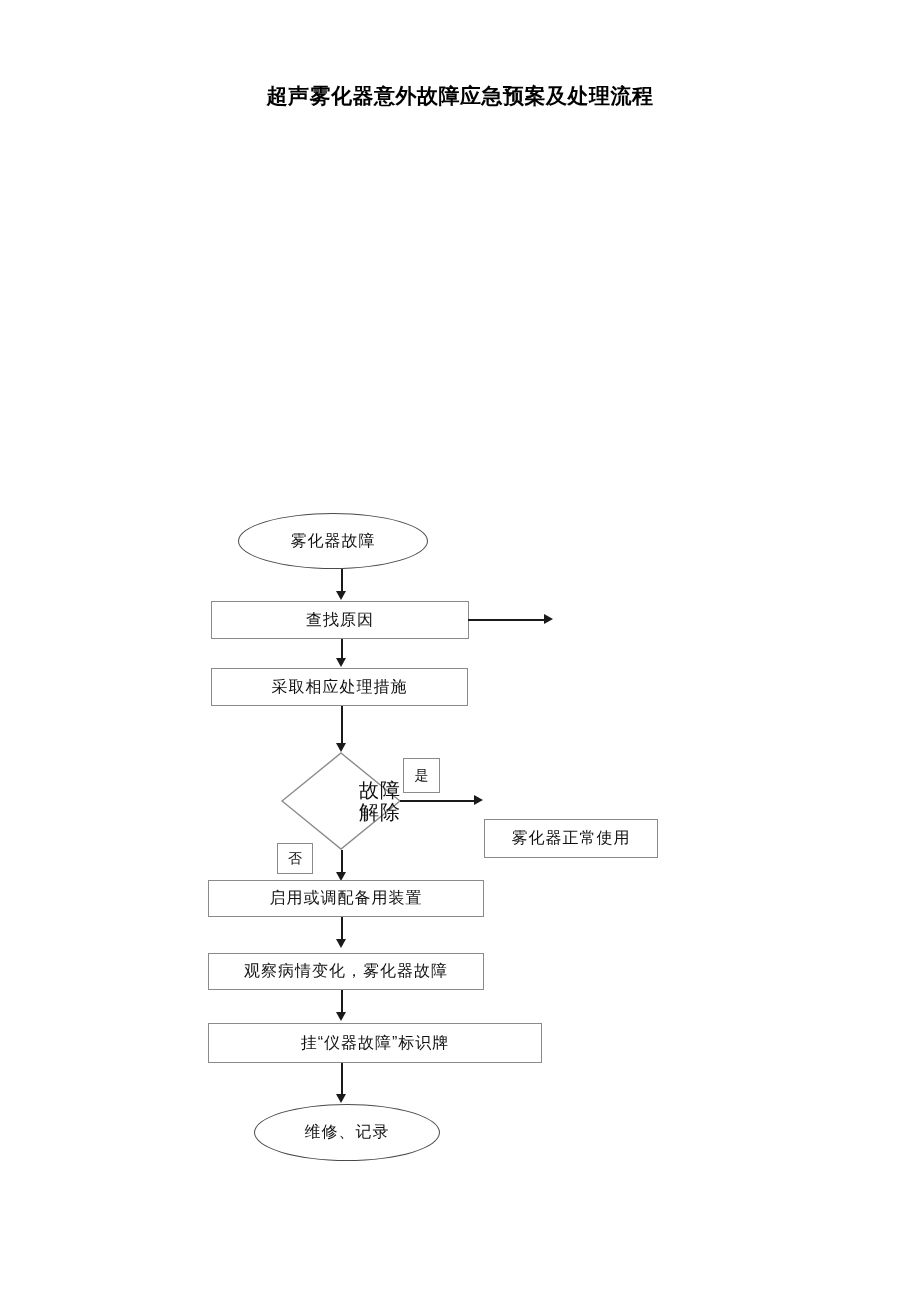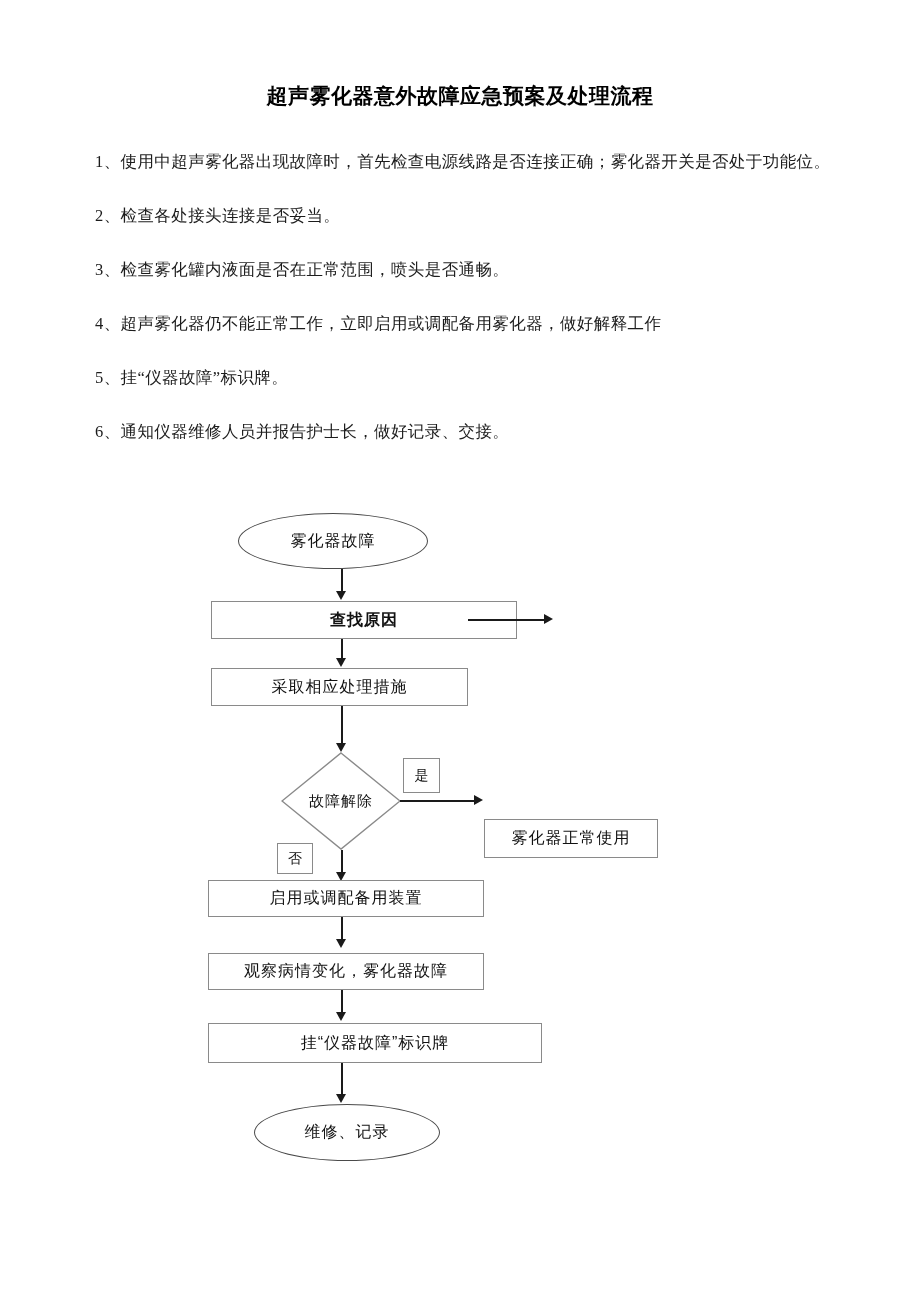--- a/index.html
+++ b/index.html
@@ -121,25 +121,25 @@
     position: absolute;
   }
   .diamond-shape {
     position: absolute;
     inset: 0;
   }
   .diamond-text {
     position: absolute;
     inset: 0;
     display: flex;
-    flex-direction: row;
-    align-items: center;
+    flex-direction: column;
+    align-items: flex-end;
     justify-content: center;
     font-family: "Liberation Sans", "DejaVu Sans", sans-serif;
-    font-size: 15px;
+    font-size: 20px;
     line-height: 22px;
     letter-spacing: 1px;
     color: #111;
   }
 
   
   .conn {
     position: absolute;
     background: #1a1a1a;
   }
@@ -161,37 +161,29 @@
     border-left: 9px solid #1a1a1a;
   }
 </style>
 </head>
 <body>
 
 <div class="page">
 
   <div class="doc-title">超声雾化器意外故障应急预案及处理流程</div>
 
-  <div class="body-block">
-    <p class="para">1、使用中超声雾化器出现故障时，首先检查电源线路是否连接正确；雾化器开关是否处于功能位。</p>
-    <p class="para">2、检查各处接头连接是否妥当。</p>
-    <p class="para">3、检查雾化罐内液面是否在正常范围，喷头是否通畅。</p>
-    <p class="para">4、超声雾化器仍不能正常工作，立即启用或调配备用雾化器，做好解释工作</p>
-    <p class="para">5、挂“仪器故障”标识牌。</p>
-    <p class="para">6、通知仪器维修人员并报告护士长，做好记录、交接。</p>
-  </div>
 
   <div class="flow">
 
     <div class="node ellipse" style="left:238px; top:513px; width:190px; height:56px;">雾化器故障</div>
 
     <div class="conn v-line" style="left:341px; top:569px; height:24px;"></div>
     <div class="arrow-down" style="left:336px; top:591px;"></div>
 
-    <div class="node box" style="left:211px; top:601px; width:306px; height:38px;font-weight:bold;">查找原因</div>
+    <div class="node box" style="left:211px; top:601px; width:258px; height:38px;">查找原因</div>
 
     <div class="conn h-line" style="left:468px; top:619px; width:78px;"></div>
     <div class="arrow-right" style="left:544px; top:614px;"></div>
 
 
     <div class="conn v-line" style="left:341px; top:639px; height:21px;"></div>
     <div class="arrow-down" style="left:336px; top:658px;"></div>
 
     <div class="node box" style="left:211px; top:668px; width:257px; height:38px;">采取相应处理措施</div>
 

